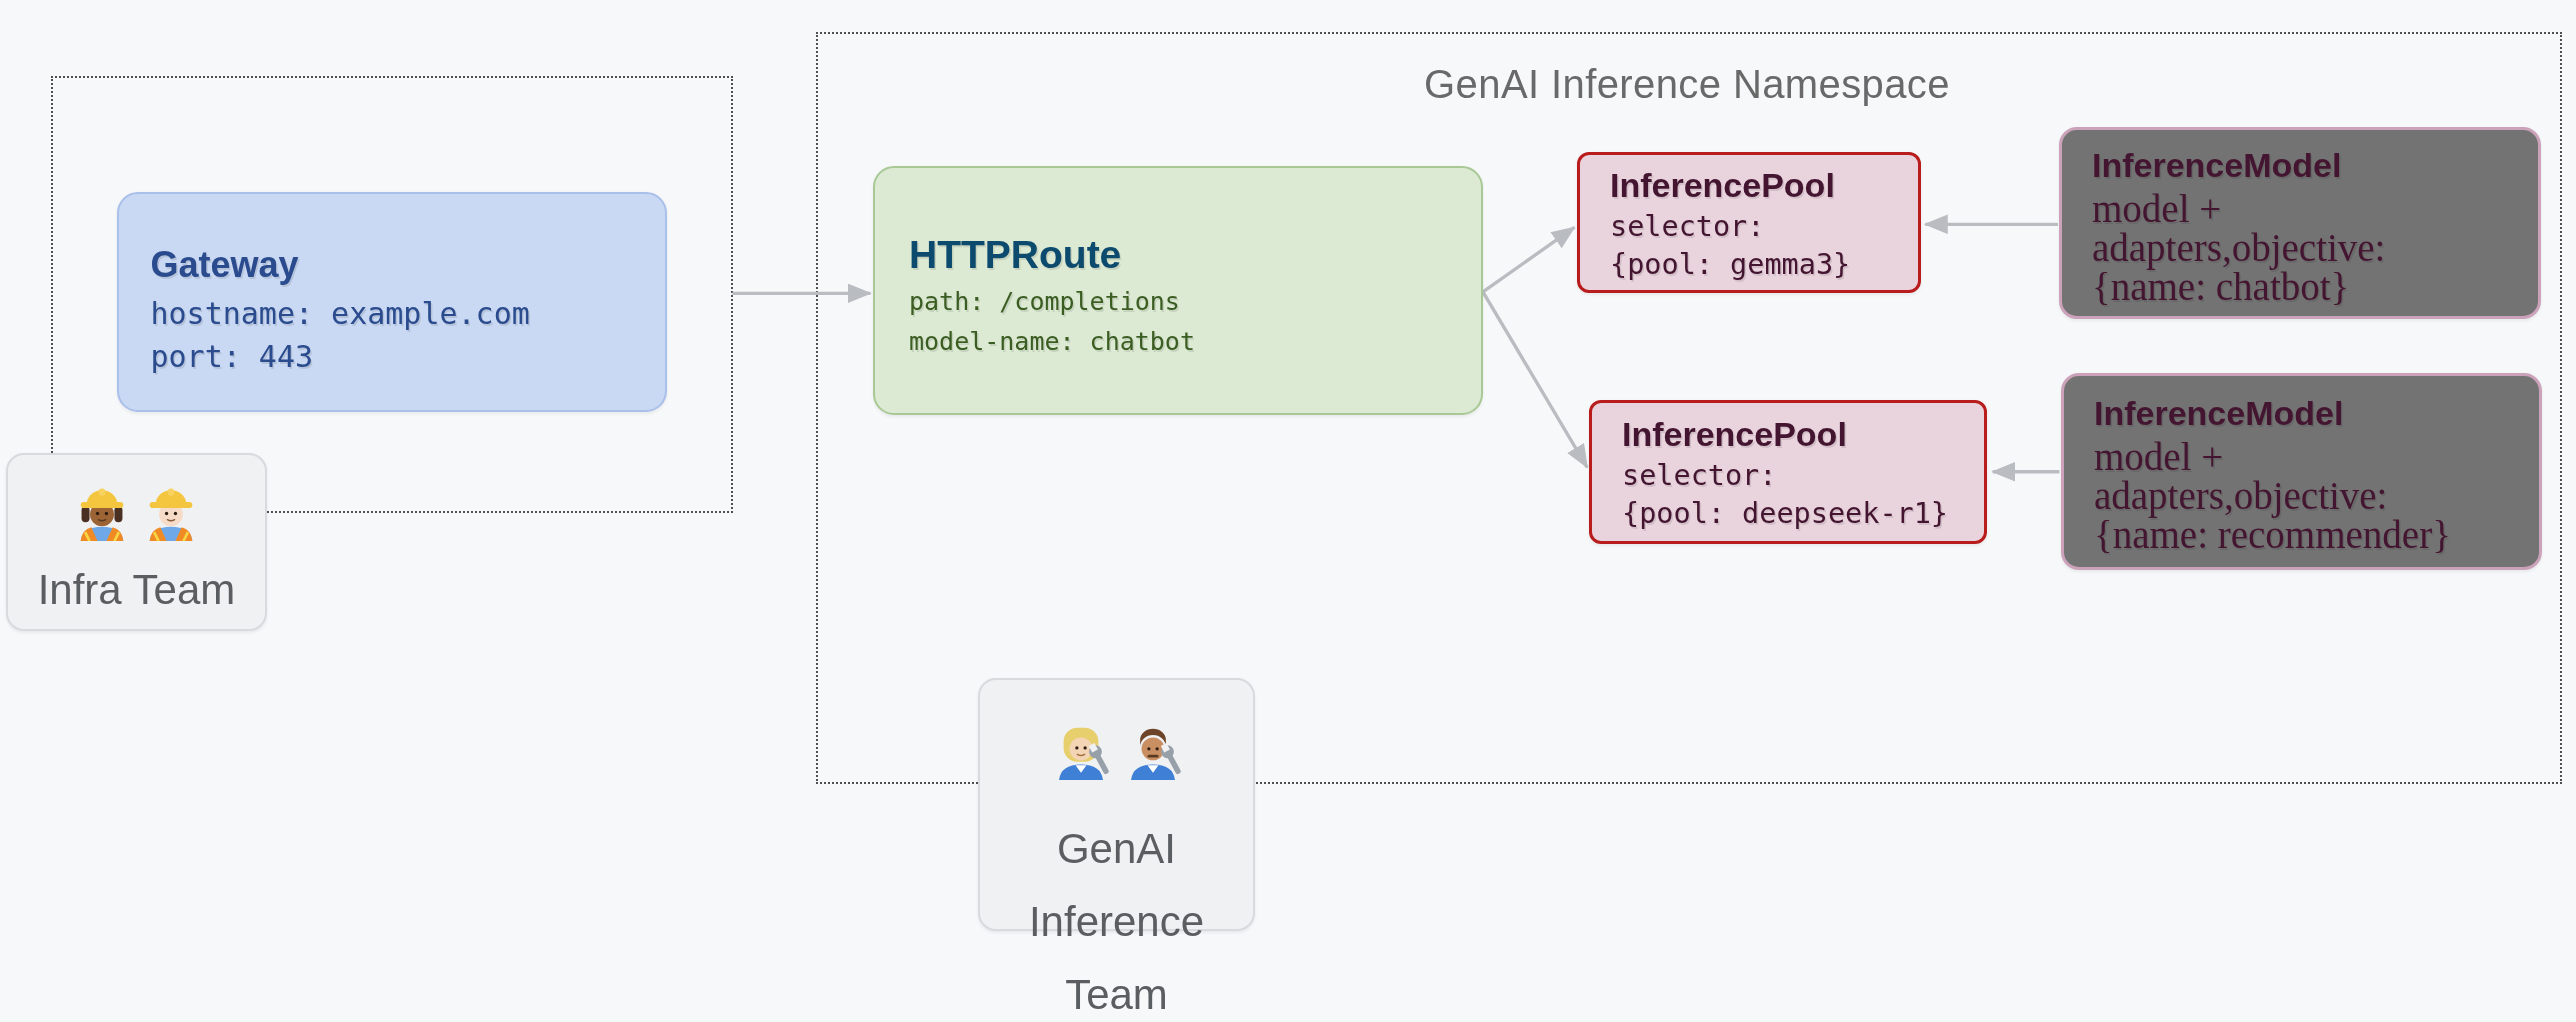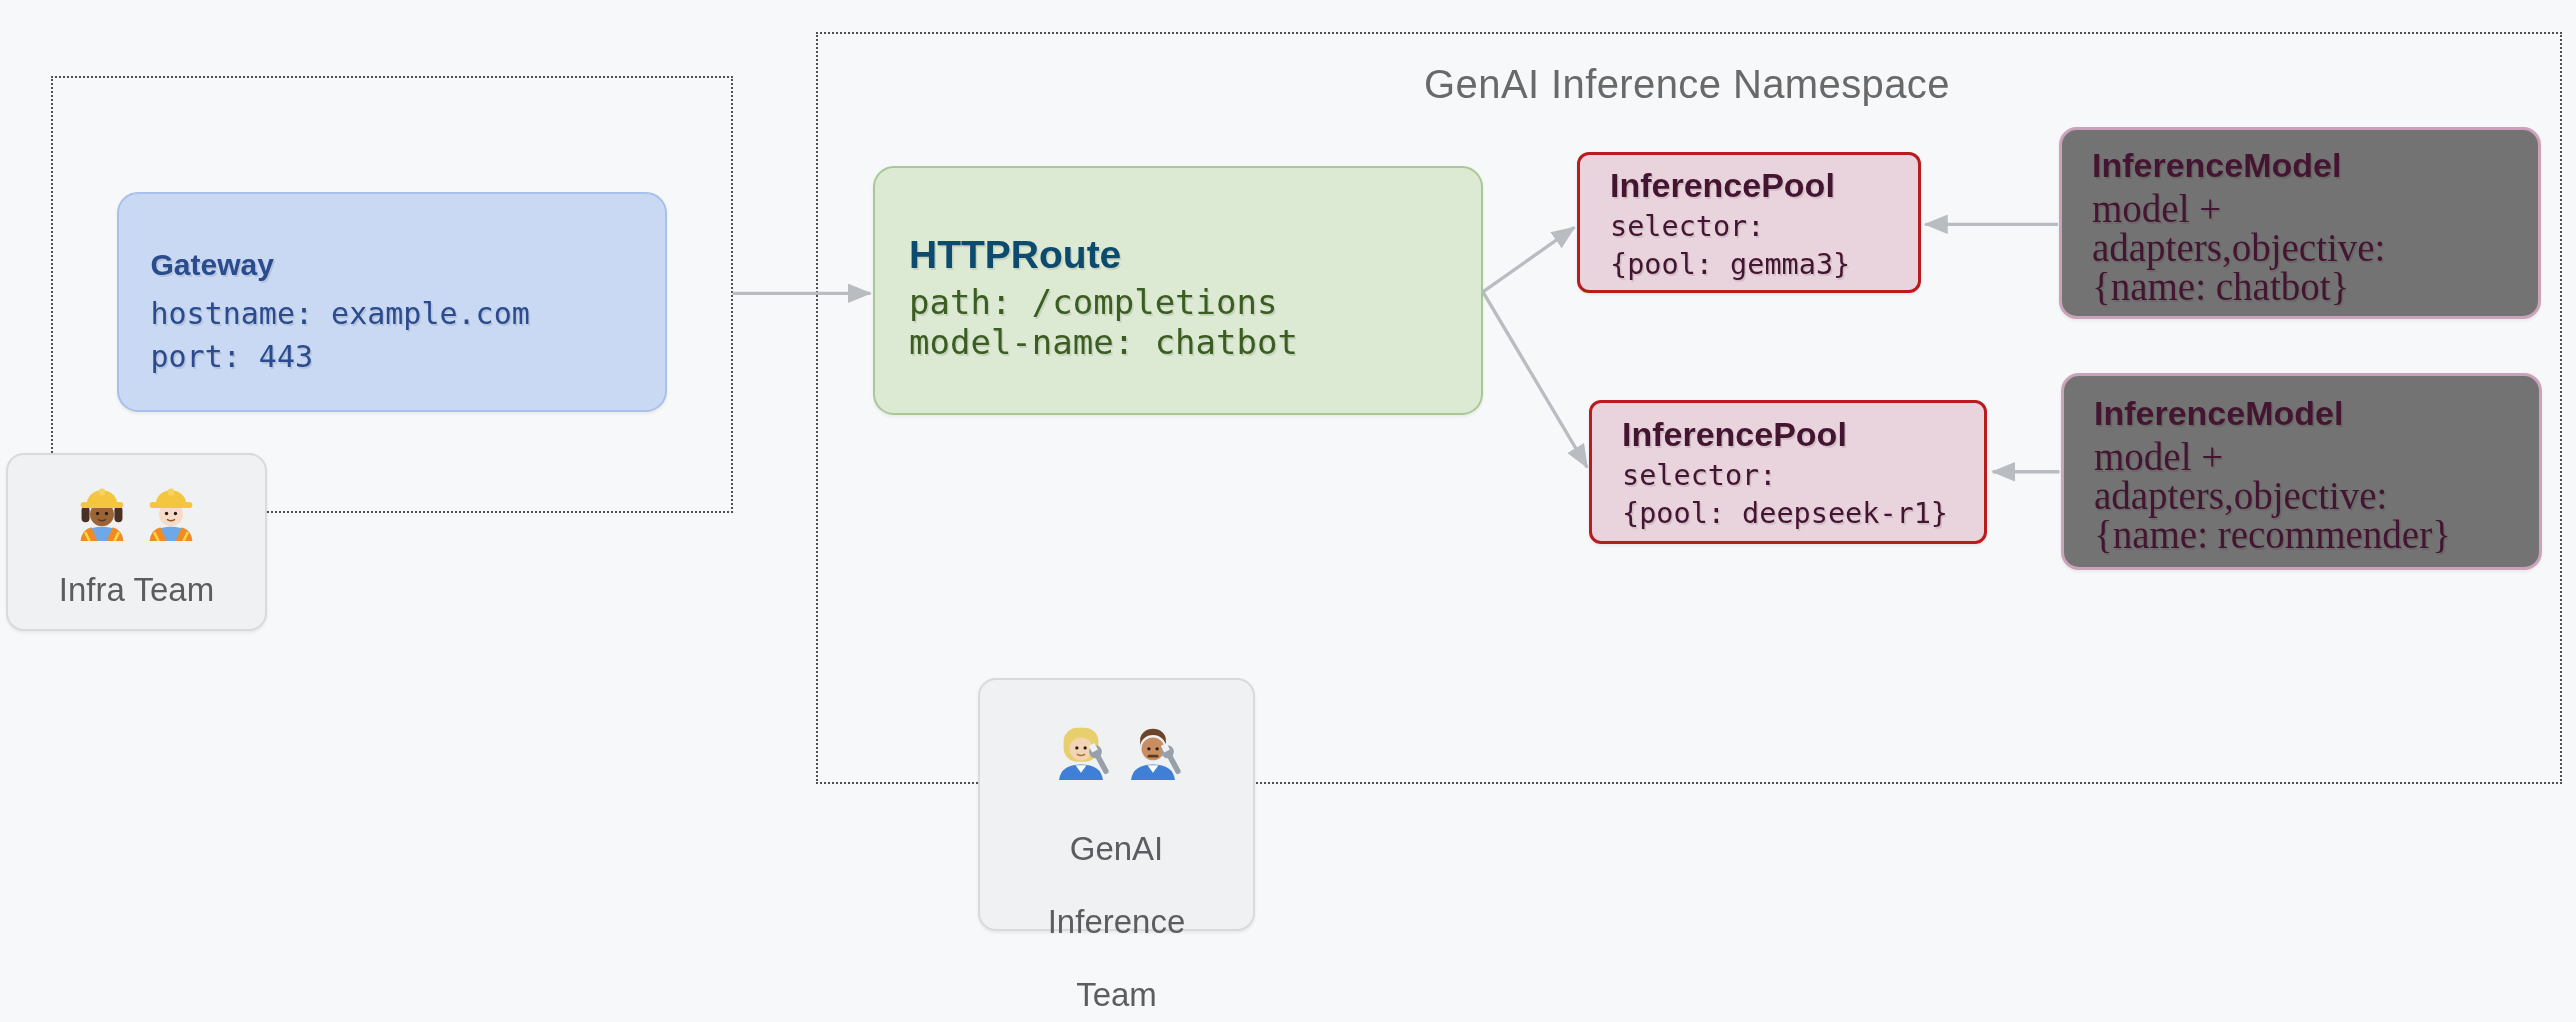--- a/index.html
+++ b/index.html
@@ -32,29 +32,29 @@
   .mono{
     font-family:"DejaVu Sans Mono", monospace;
     text-shadow:1.5px 1.5px 0 rgba(0,0,0,0.10);
     white-space:pre;
   }
 
   .gateway{
     background:#c9d8f3;border:2.2px solid #a9c0ea;border-radius:21px;
     padding-left:31.5px;padding-top:10.5px;color:#2a4b8d;
   }
-  .gateway .node-title{font-size:30px;line-height:55px;}
+  .gateway .node-title{font-size:36px;line-height:55px;}
   .gateway .mono{font-size:30px;line-height:43px;}
 
   .httproute{
     background:#dcead3;border:2.2px solid #a8c996;border-radius:21px;
     padding-left:34px;padding-top:9px;
   }
   .httproute .node-title{font-size:39px;line-height:54px;color:#0c4a6e;}
-  .httproute .mono{font-size:34px;line-height:40px;color:#3b5d22;}
+  .httproute .mono{font-size:25px;line-height:40px;color:#3b5d22;}
 
   .pool{
     background:#e9d4de;border:3px solid #b91c1c;border-radius:12px;
     padding-left:30px;color:#441530;
   }
   .pool .node-title{font-size:34px;line-height:46px;}
   .pool .mono{font-size:28.5px;line-height:38px;}
 
   .model{
     background:#737373;border:3px solid #cba2ba;border-radius:18px;
@@ -65,21 +65,21 @@
 
   
   .team{
     position:absolute;box-sizing:border-box;
     background:#f0f1f3;border:2.2px solid #d8dadd;border-radius:18px;
     display:flex;flex-direction:column;align-items:center;
     box-shadow:0 1.5px 3px rgba(60,64,67,.08);
   }
   .team-icons{display:flex;align-items:center;}
   .team-label{
-    text-align:right;color:#5b5e61;font-size:33px;
+    text-align:right;color:#5b5e61;font-size:42px;
   }
   .team-infra{padding-top:22px;}
   .team-infra .team-icons{margin-bottom:28.5px;}
   .team-infra .team-label{line-height:39px;}
   .team-genai{padding-top:34px;gap:28px;}
   .team-genai .team-icons{margin-bottom:18px;}
   .team-genai .team-label{line-height:45px;}
 
   svg.arrows{position:absolute;left:0;top:0;pointer-events:none;}
   .person{display:block;}

